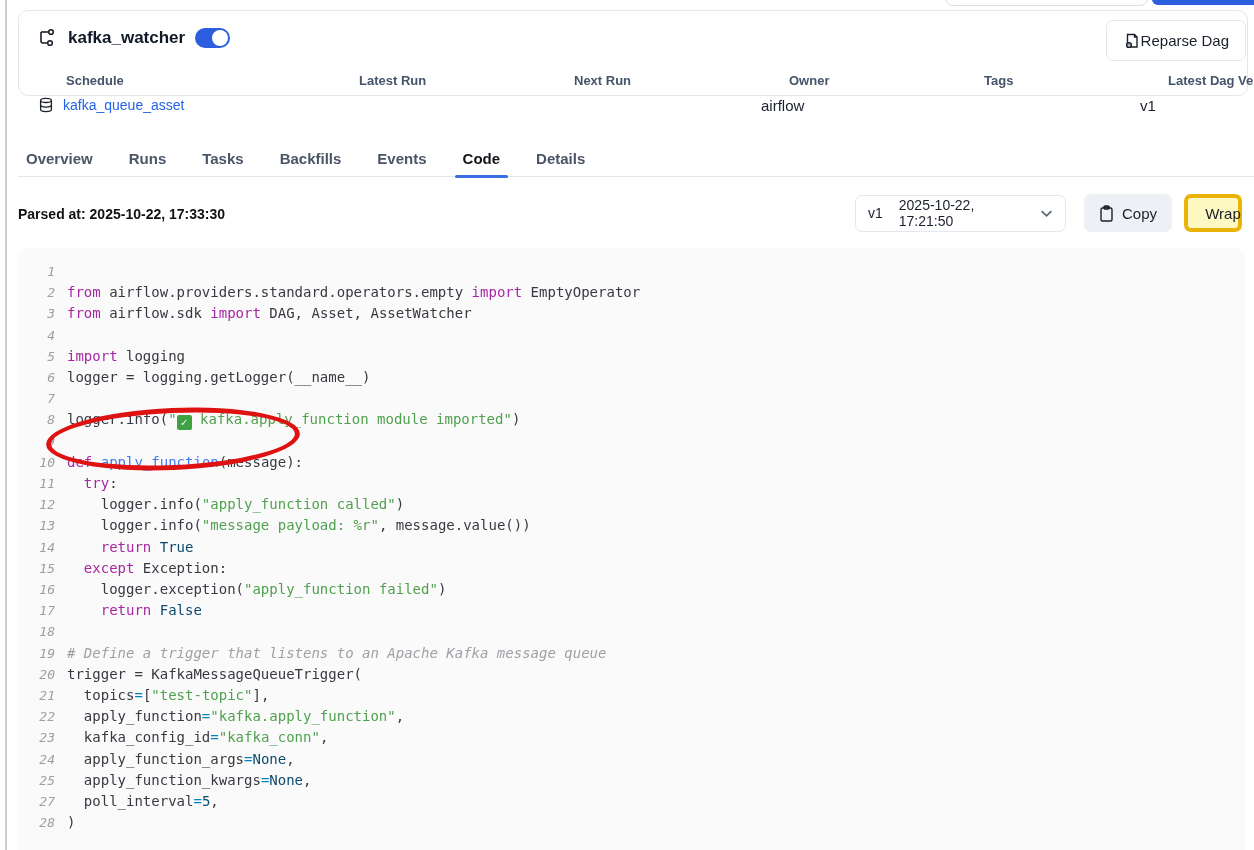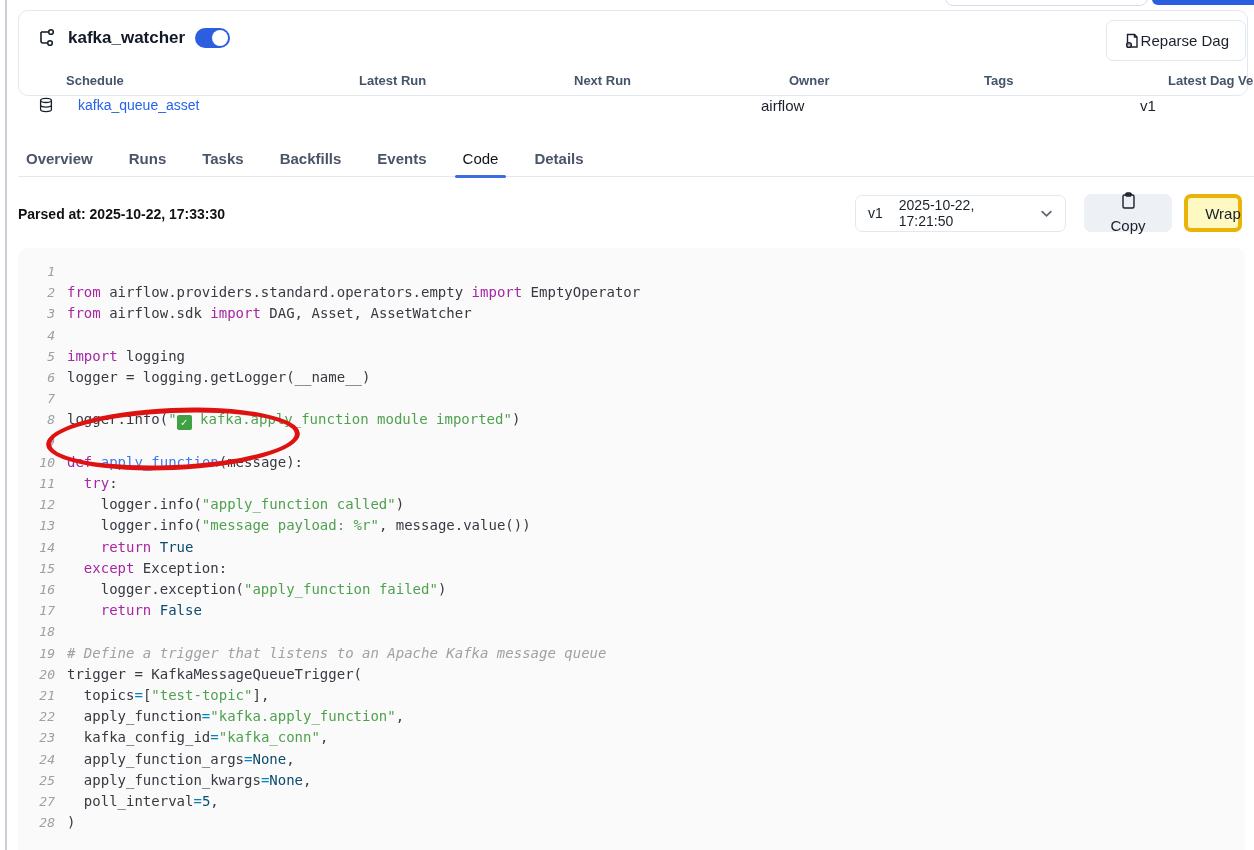--- a/index.html
+++ b/index.html
@@ -22,42 +22,42 @@
   .title-row { position:absolute; left:19px; top:17px; display:flex; align-items:center; gap:10px; }
   .dag-title { font-size:17px; font-weight:bold; color:#111827; }
   .toggle { width:35px; height:20px; border-radius:10px; background:#2b5fe0; position:relative; cursor:pointer; }
   .toggle .knob { position:absolute; right:2px; top:2px; width:16px; height:16px; border-radius:50%; background:#fff; }
   .reparse-btn { position:absolute; right:1px; top:9px; height:41px; padding:0 16px;
                  display:flex; align-items:center; background:#fff;
                  border:1px solid #e2e8f0; border-radius:7px; font-size:15px; color:#1a202c; cursor:pointer; }
   .cols { position:absolute; left:19px; top:62px; width:1192px; display:flex; }
   .col { display:flex; flex-direction:column; gap:8px; }
   .col-label { font-size:13px; font-weight:bold; color:#44546b; white-space:nowrap;margin-left:28px; }
-  .col-value { font-size:15px; color:#1a202c; min-height:18px; display:flex; align-items:center; gap:24px; }
+  .col-value { font-size:15px; color:#1a202c; min-height:18px; display:flex; align-items:center; gap:9px; }
   .col-value.link { color:#2563eb; font-size:14px; cursor:pointer; }
 
   
   .tabs { position:absolute; left:18px; top:140px; width:1236px; height:37px;
           display:flex; gap:20px; border-bottom:1px solid #e2e8f0; }
   .tab { position:relative; padding:0 8px; font-size:15px; font-weight:600; color:#4a5568;
          display:flex; align-items:center; cursor:pointer; }
-  .tab.active { color:#101418; font-weight:normal; }
+  .tab.active { color:#101418; font-weight:bold; }
   .tab .underline { position:absolute; left:0; right:0; bottom:-2px; height:3px;
                     border-radius:2px; background:#3b6ee5; }
 
   
   .parsed-at { position:absolute; left:18px; top:206px; font-size:14px; font-weight:bold; color:#111; }
   .toolbar-right { position:absolute; top:194px; right:12px; display:flex; align-items:center; }
   .version-select { width:211px; height:37px; border:1px solid #e2e8f0; border-radius:7px;
                     display:flex; align-items:center; padding:0 12px; gap:16px; font-size:14px;
                     color:#1a202c; background:#fff; cursor:pointer; margin-right:18px; }
   .version-select .chev { margin-left:auto; color:#6b7280; font-size:13px; }
   .btn { height:38px; border-radius:7px; display:flex; align-items:center; justify-content:center;
          gap:8px; font-size:15px; color:#1a202c; cursor:pointer; }
-  .copy-btn { width:88px; background:#edf0f4; border:1px solid #edf0f4; margin-right:12px;flex-direction:column; }
+  .copy-btn { width:88px; background:#edf0f4; border:1px solid #edf0f4; margin-right:12px; }
   .wrap-btn { width:58px; background:#fef9c3; border:4px solid #eab308;padding-left:20px; }
 
   
   .code-panel { position:absolute; left:18px; top:248px; width:1227px; height:602px;
                 background:#fafafa; border-radius:10px 10px 0 0; padding-top:13px; overflow:hidden; }
   .code-line { display:flex; font-family:"DejaVu Sans Mono", monospace; font-size:14px;
                line-height:21.2px; white-space:pre; }
   .ln { width:37px; text-align:right; margin-right:12px; color:#9aa0a6; font-style:italic; font-size:13px; }
   .tk-kw  { color:#a626a4; }
   .tk-str { color:#50a14f; }

